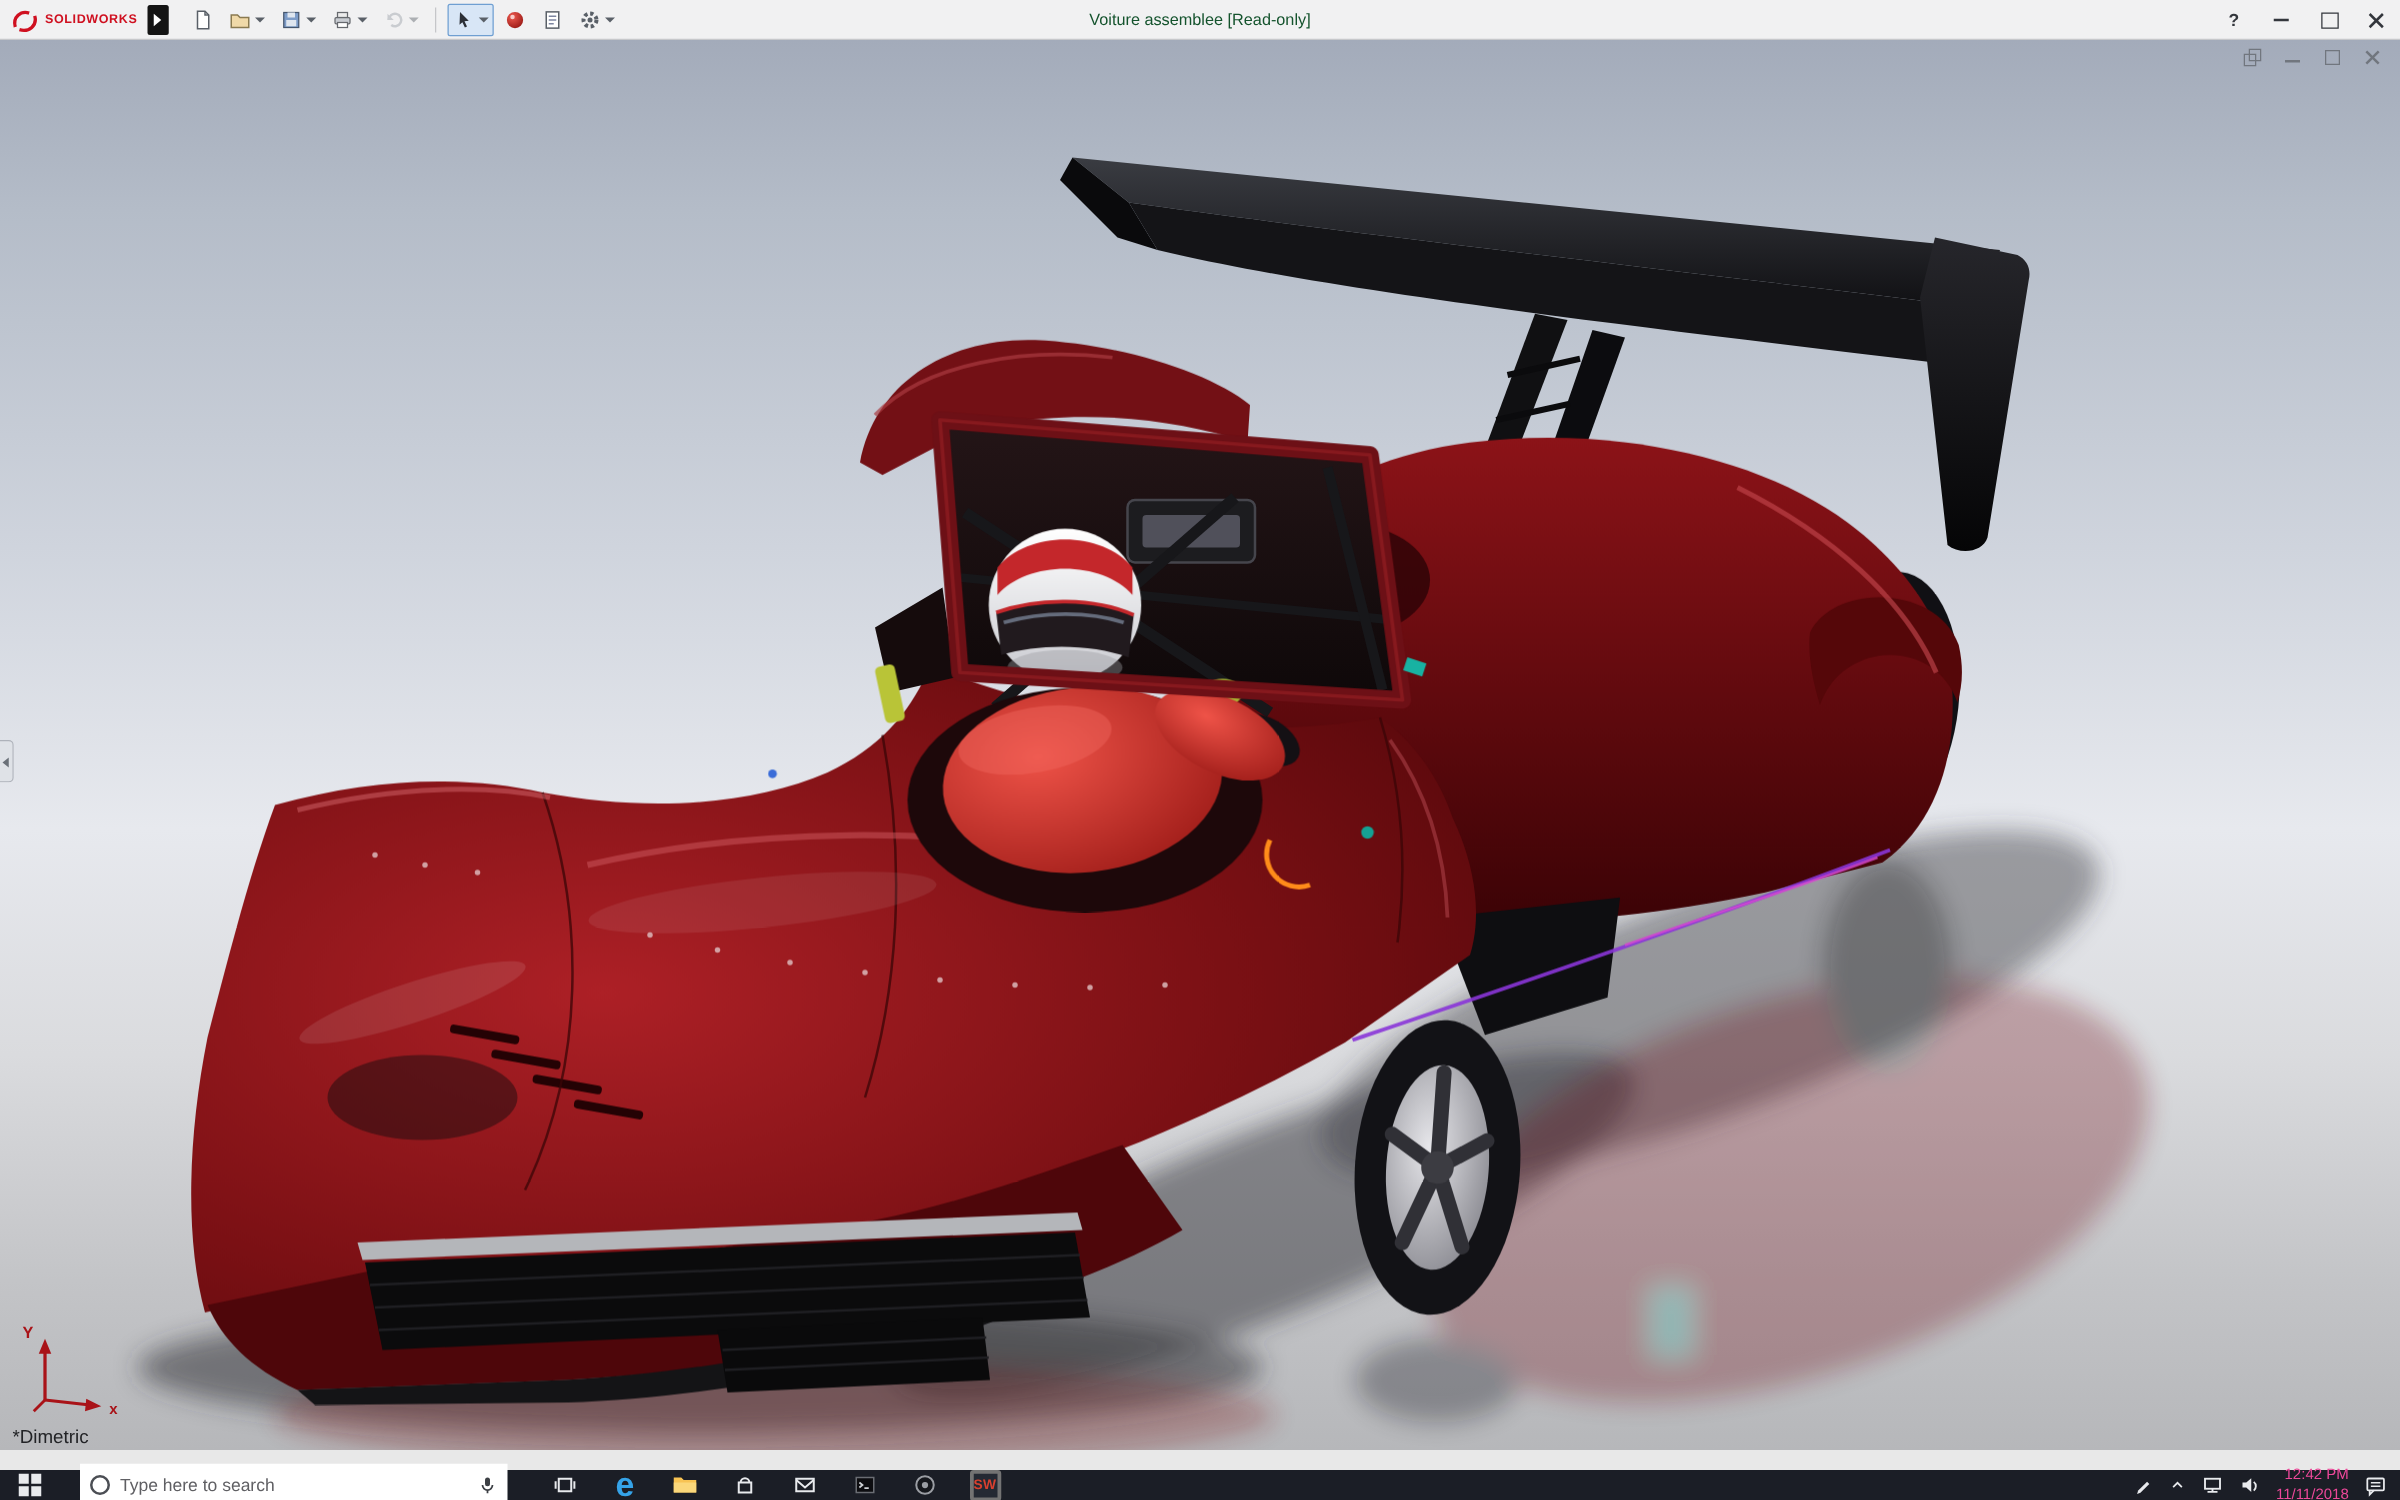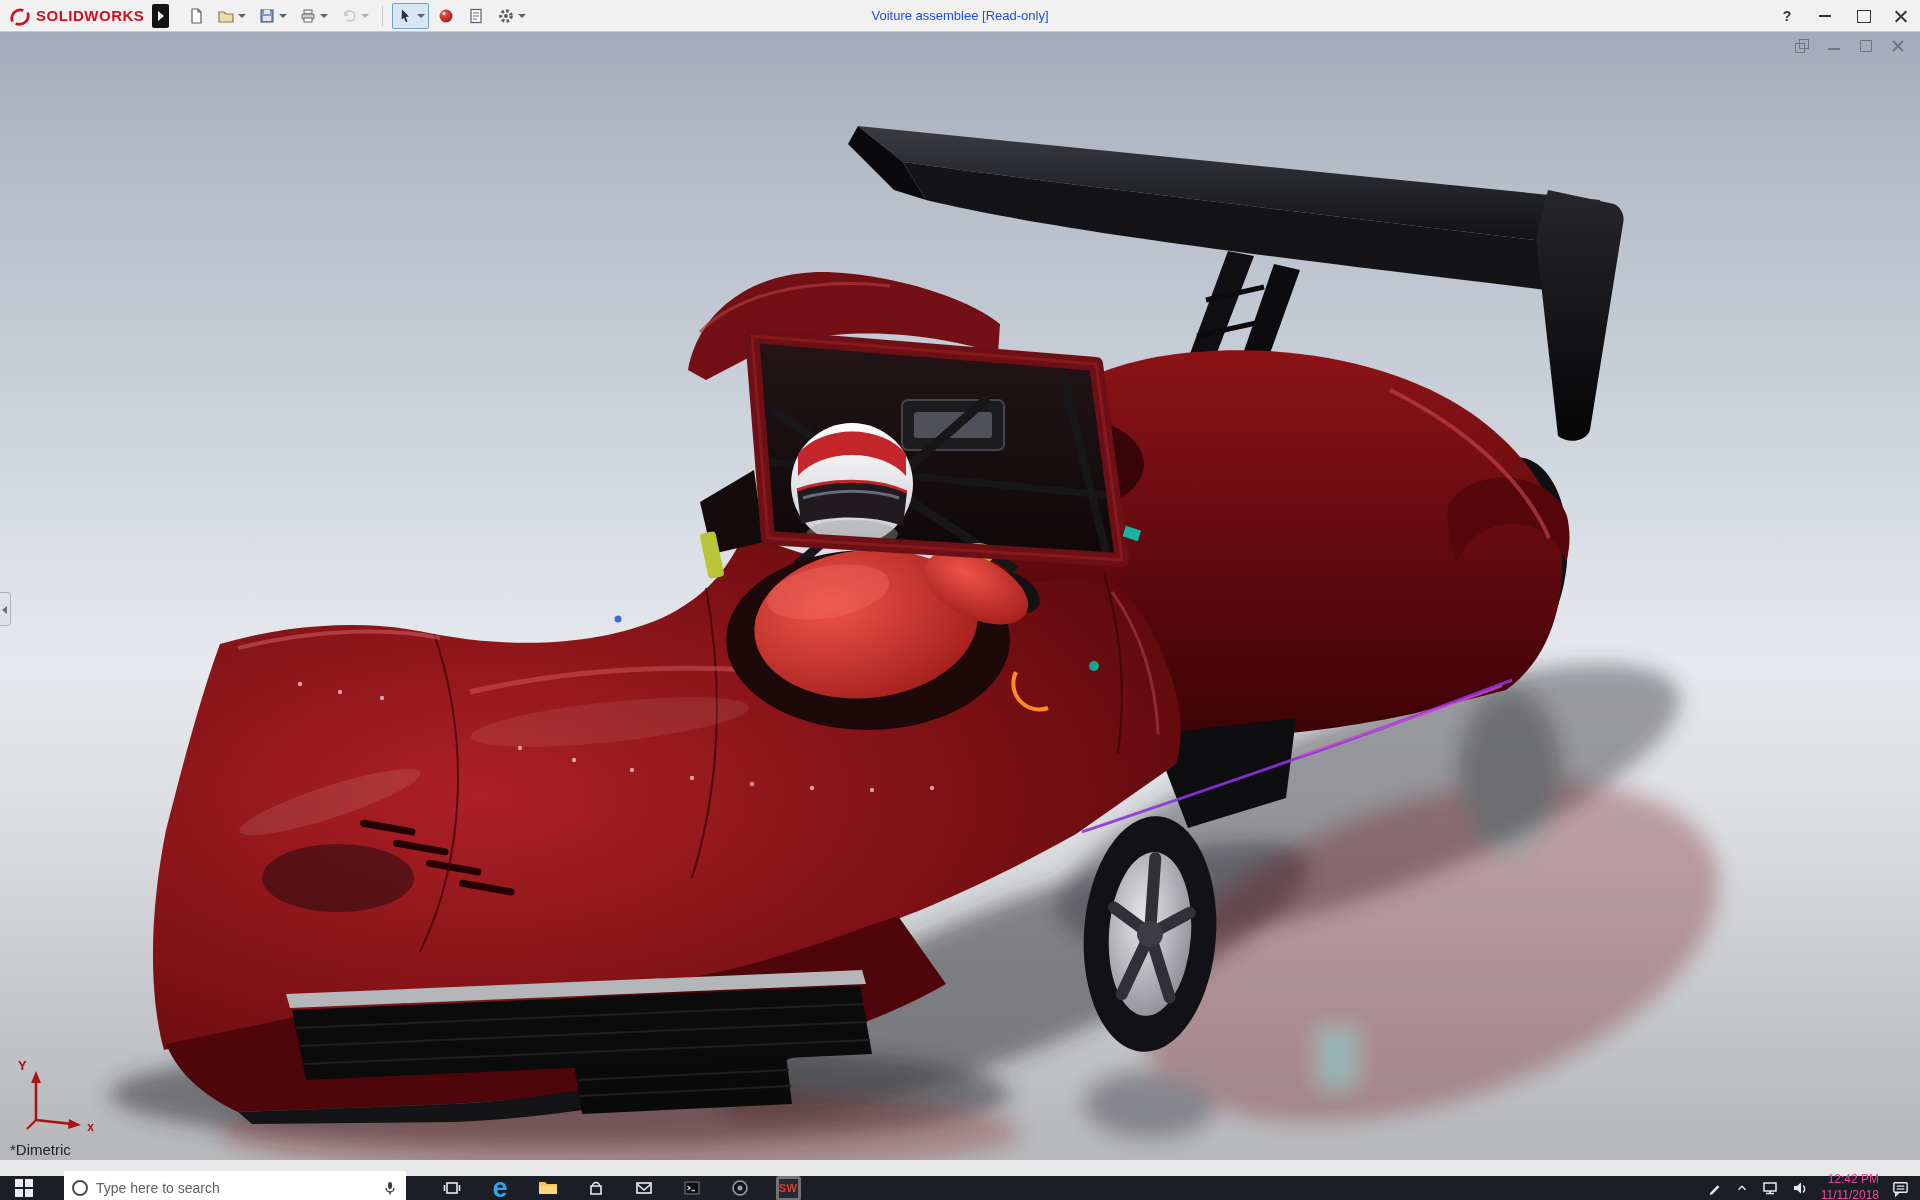--- a/index.html
+++ b/index.html
@@ -6,32 +6,32 @@
   html, body { width: 1920px; height: 1200px; overflow: hidden;
     font-family: "Liberation Sans", sans-serif; background: #000; }
   .screen { position: relative; width: 1920px; height: 1200px; background:#e8e8e8; }
 
   
   .titlebar { position: absolute; top:0; left:0; right:0; height:32px;
     background:#f1f1f2; border-bottom:1px solid #c7c8cb;
     display:flex; align-items:center; z-index:30; }
   .tb-left { display:flex; align-items:center; height:100%; padding-left:8px; }
   .logo { display:flex; align-items:center; gap:4px; margin-right:8px; }
-  .brand { color:#cf1020; font-weight:bold; font-size:15px; letter-spacing:0.5px; }
+  .brand { color:#cf1020; font-weight:bold; font-size:10px; letter-spacing:0.5px; }
   .menu-expand { width:17px; height:24px; background:#141414; border:none; border-radius:2px;
     display:flex; align-items:center; justify-content:center; cursor:pointer; margin-right:14px; }
   .tri-right { width:0; height:0; border-left:6px solid #fff; border-top:5px solid transparent; border-bottom:5px solid transparent; }
   .toolbar { display:flex; align-items:center; gap:4px; height:100%; }
   .tool { display:flex; align-items:center; gap:2px; border:1px solid transparent; background:transparent;
     padding:2px 3px; border-radius:2px; cursor:pointer; height:26px; }
   .tool.pressed { background:#d8e6f6; border-color:#6f9fd2; }
   .tool.disabled { opacity:.45; }
   .caret { width:0; height:0; border-left:4px solid transparent; border-right:4px solid transparent; border-top:4px solid #5a6068; margin-left:1px; }
   .tb-sep { width:1px; height:20px; background:#c5c6c9; margin:0 5px; }
-  .tb-title { position:absolute; left:50%; transform:translateX(-50%); font-size:13px; color:#1d4ed8; white-space:nowrap; }
+  .tb-title { position:absolute; left:50%; transform:translateX(-50%); font-size:13px; color:#14532d; white-space:nowrap; }
   .tb-right { position:absolute; right:0; top:0; height:32px; display:flex; align-items:stretch; }
   .tb-btn { width:38px; border:none; background:transparent; cursor:pointer; position:relative;
     color:#33363c; font-size:14px; font-weight:bold; }
   .g-min::after { content:""; position:absolute; left:13px; right:13px; top:15px; height:2px; background:#33363c; }
   .g-max::after { content:""; position:absolute; left:13px; top:10px; width:12px; height:11px; border:1.6px solid #33363c; }
   .g-close::before, .g-close::after { content:""; position:absolute; left:18px; top:9px; width:2px; height:15px; background:#33363c; }
   .g-close::before { transform:rotate(45deg);} .g-close::after { transform:rotate(-45deg);}
 
   
   .viewport { position:absolute; top:32px; left:0; right:0; bottom:40px;

